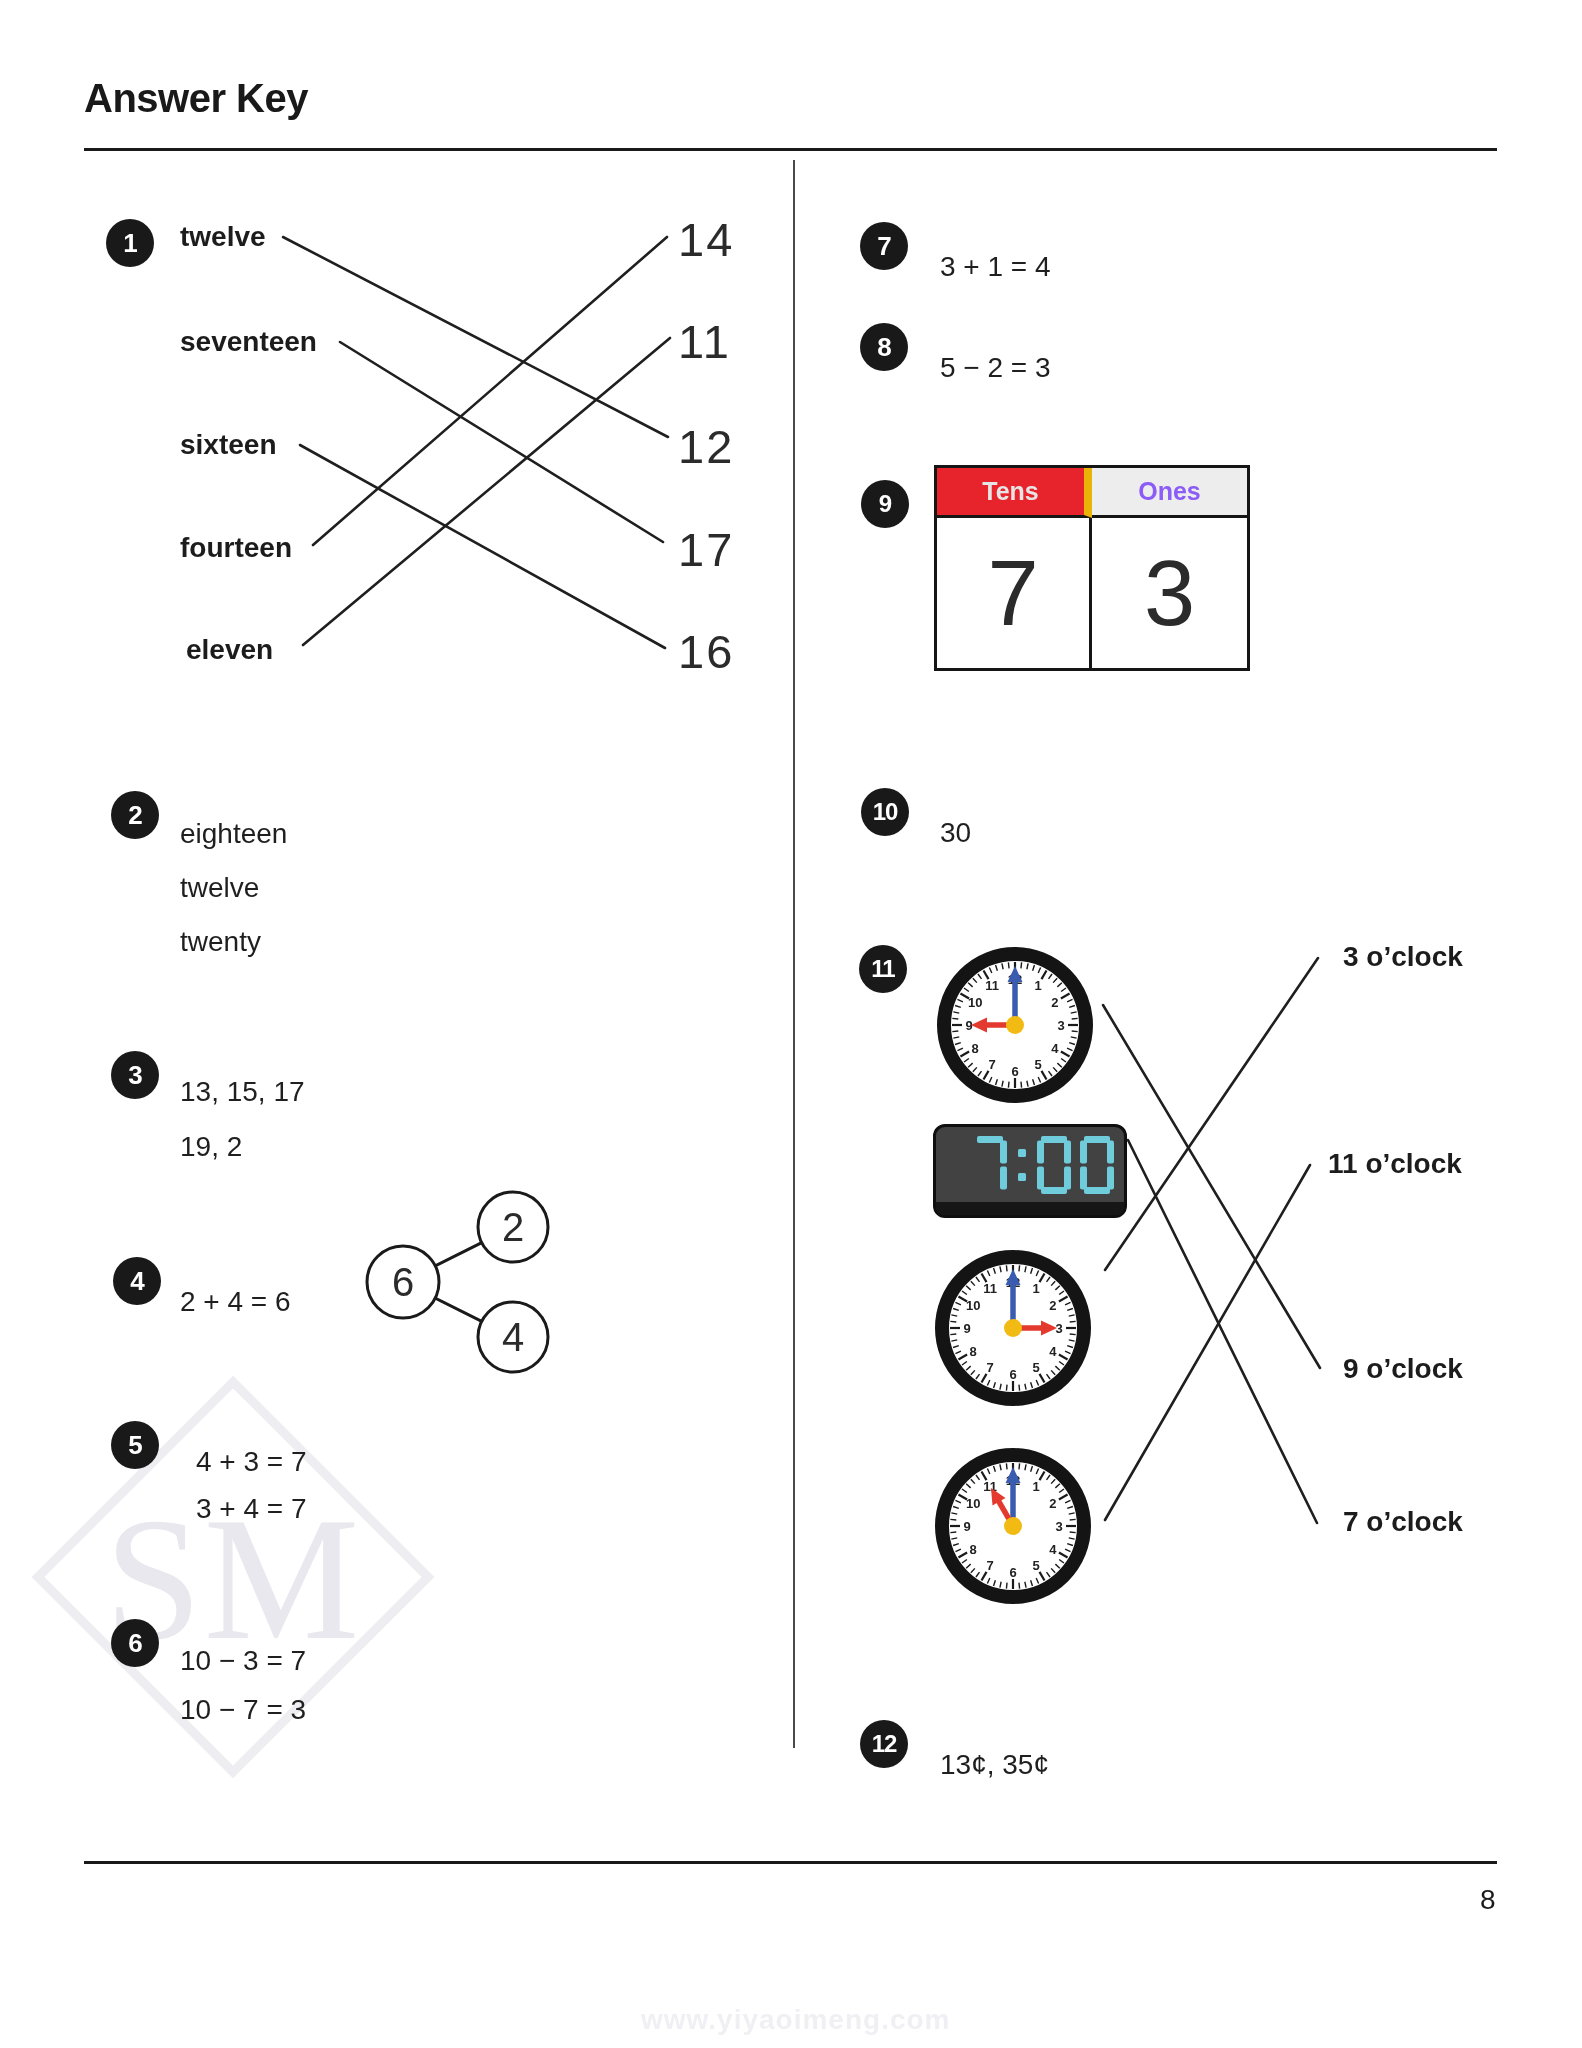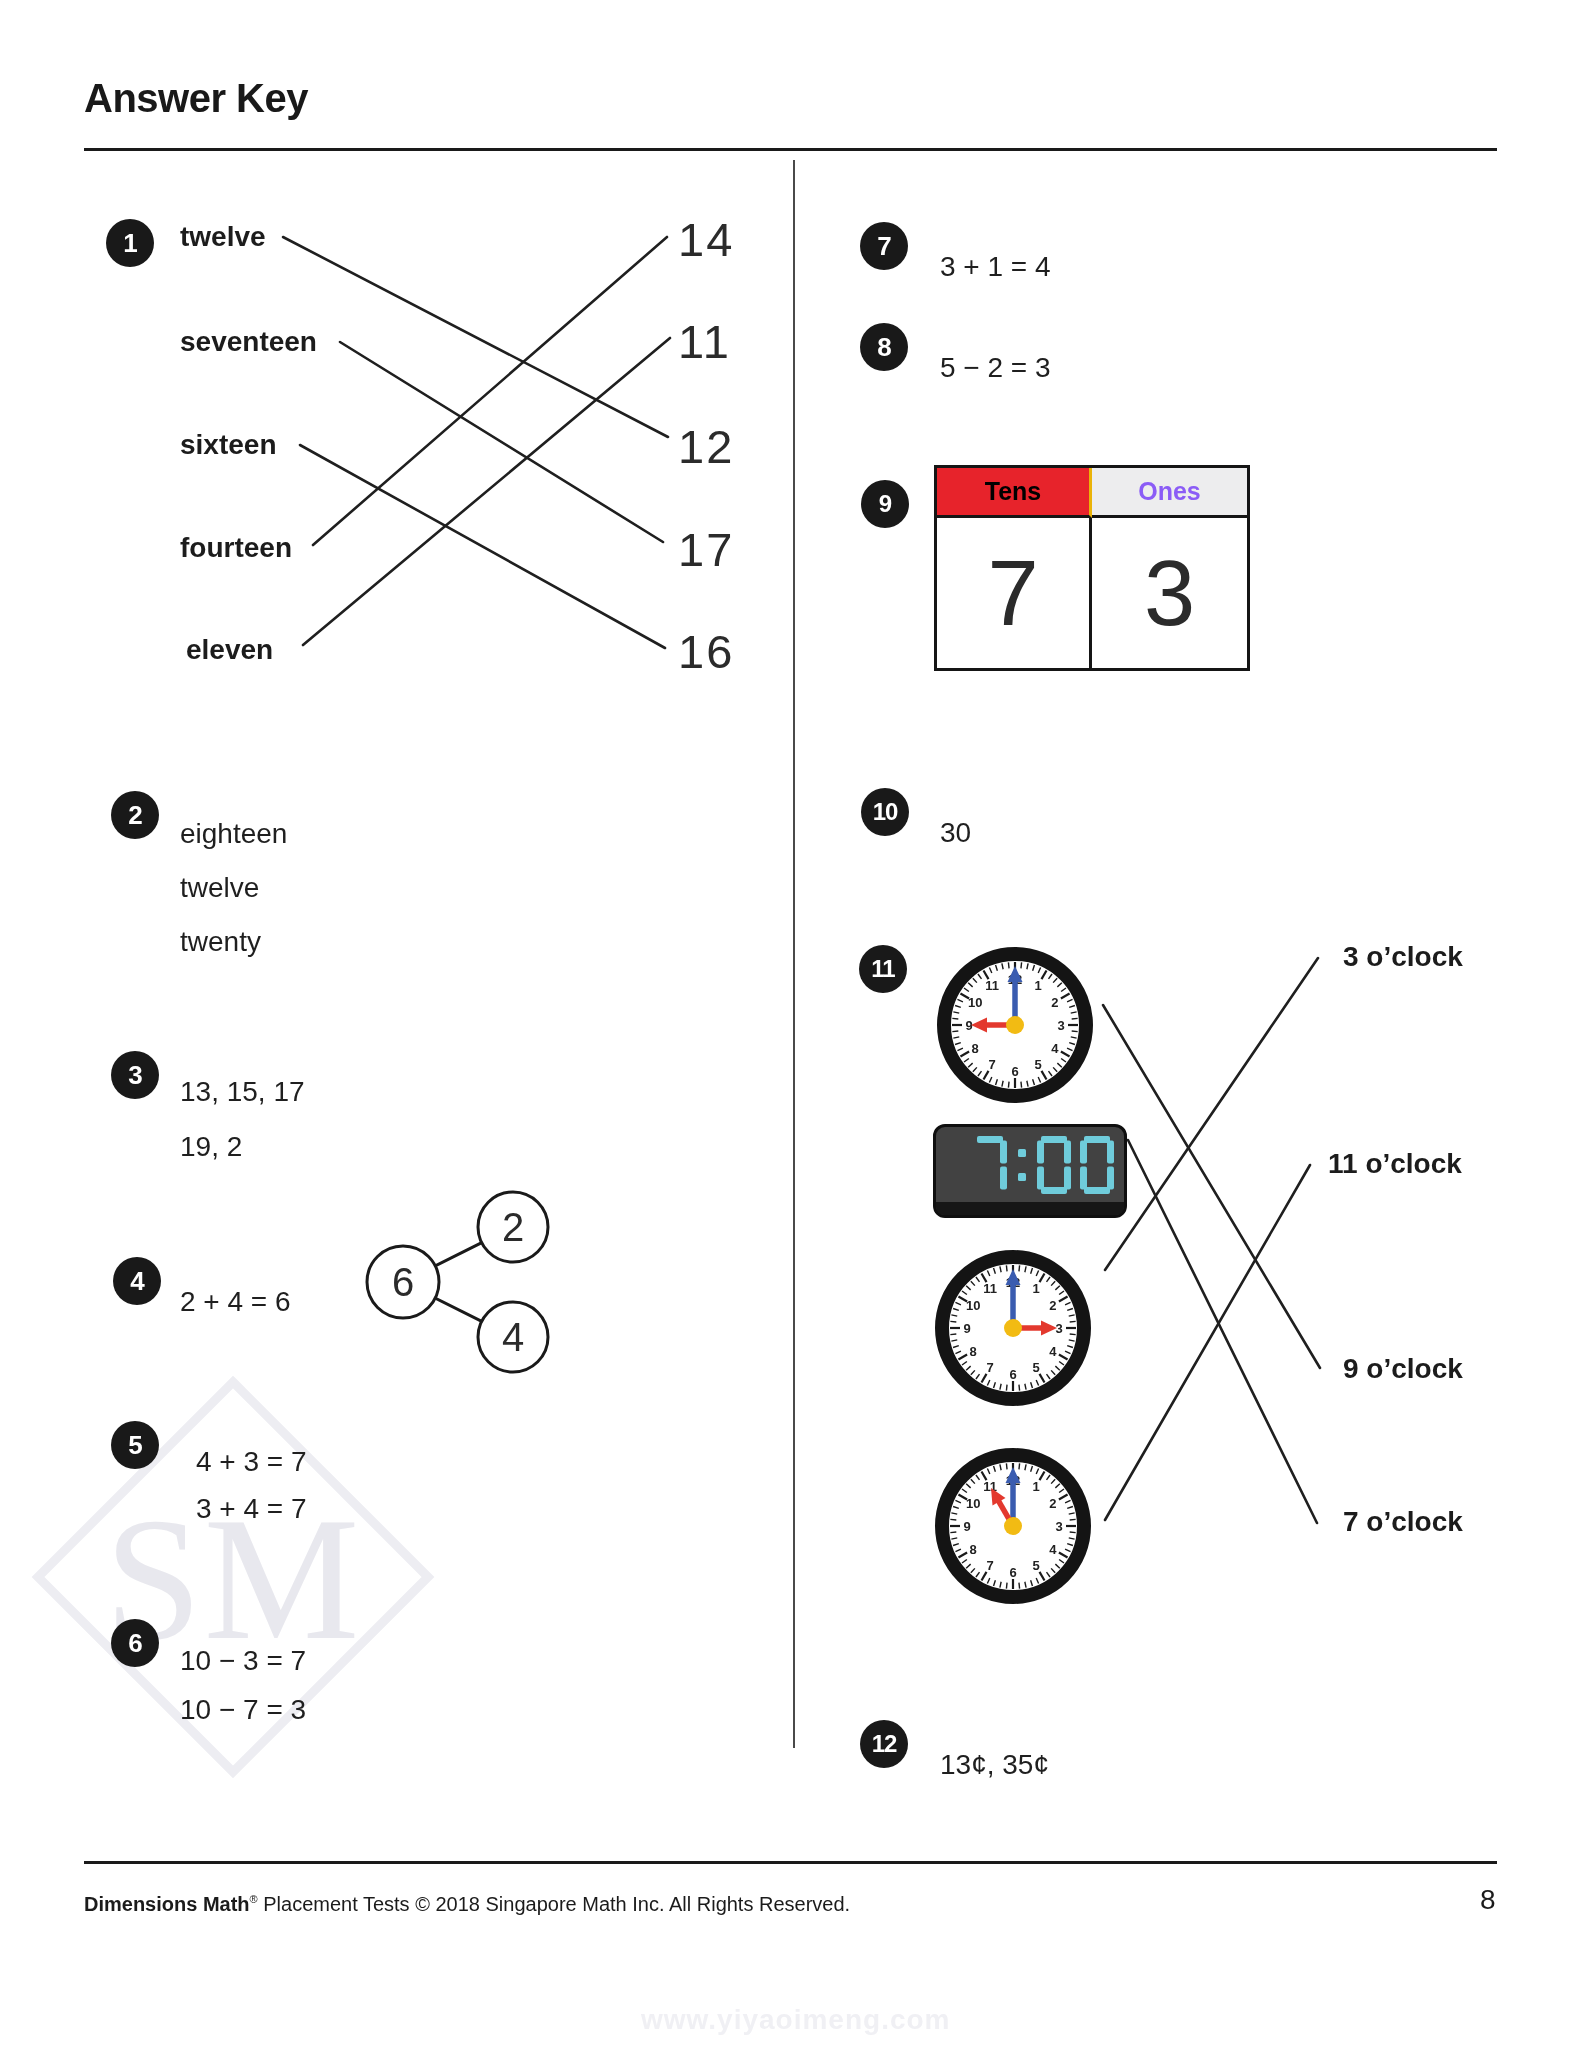--- a/index.html
+++ b/index.html
@@ -31,21 +31,21 @@
   .lines-overlay line{stroke:#1f1f1f;stroke-width:2.6;stroke-linecap:round;}
   
   .po-table{
     left:934px;top:465px;width:310px;height:200px;
     border:3px solid #151515;display:grid;
     grid-template-columns:1fr 1fr;grid-template-rows:50px 1fr;
     background:#fff;
   }
   .po-cell{display:flex;align-items:center;justify-content:center;}
   .po-h{font-size:25px;font-weight:bold;border-bottom:3px solid #151515;}
-  .po-h.tens{background:var(--c-accent_red,#e7232b);color:#000000;border-right:3px solid #eab308;}
+  .po-h.tens{background:var(--c-accent_red,#e7232b);color:#e5e5e5;border-right:8px solid #eab308;}
   .po-h.ones{background:var(--c-ones_header_bg,#ededee);color:#8b5cf6;}
   .po-d{font-size:92px;}
   .po-d.left{border-right:3px solid #151515;}
   
   .clock{width:176px;height:176px;}
   .digital{
     width:188px;height:88px;background:var(--c-digital_body,#424242);
     border:3px solid #0f0f0f;border-radius:12px;
   }
   .digital .base{position:absolute;left:0;right:0;bottom:0;height:13px;background:#161616;border-radius:0 0 8px 8px;}
@@ -453,19 +453,16 @@
 
   <div class="abs oclock" style="left:1343px;top:941px;">3 o’clock</div>
   <div class="abs oclock" style="left:1328px;top:1148px;">11 o’clock</div>
   <div class="abs oclock" style="left:1343px;top:1353px;">9 o’clock</div>
   <div class="abs oclock" style="left:1343px;top:1506px;">7 o’clock</div>
 
   <div class="abs badge" style="left:860px;top:1720px;font-size:24px;">12</div>
   <div class="abs answer" style="left:940px;top:1730px;">13¢, 35¢</div>
 
   <div class="abs rule" style="left:84px;top:1861px;width:1413px;height:2.5px;"></div>
-  <div class="abs footer-text" style="left:84px;top:1893px;">
-    <span class="brand">Dimensions Math</span><sup>®</sup><span> Placement Tests © 2018 Singapore Math Inc. All Rights Reserved.</span>
-  </div>
   <div class="abs page-num" style="left:1480px;top:1884px;">8</div>
 
   <div class="abs wm-url" style="left:641px;top:2004px;">www.yiyaoimeng.com</div>
 </div>
 
 </body></html>

